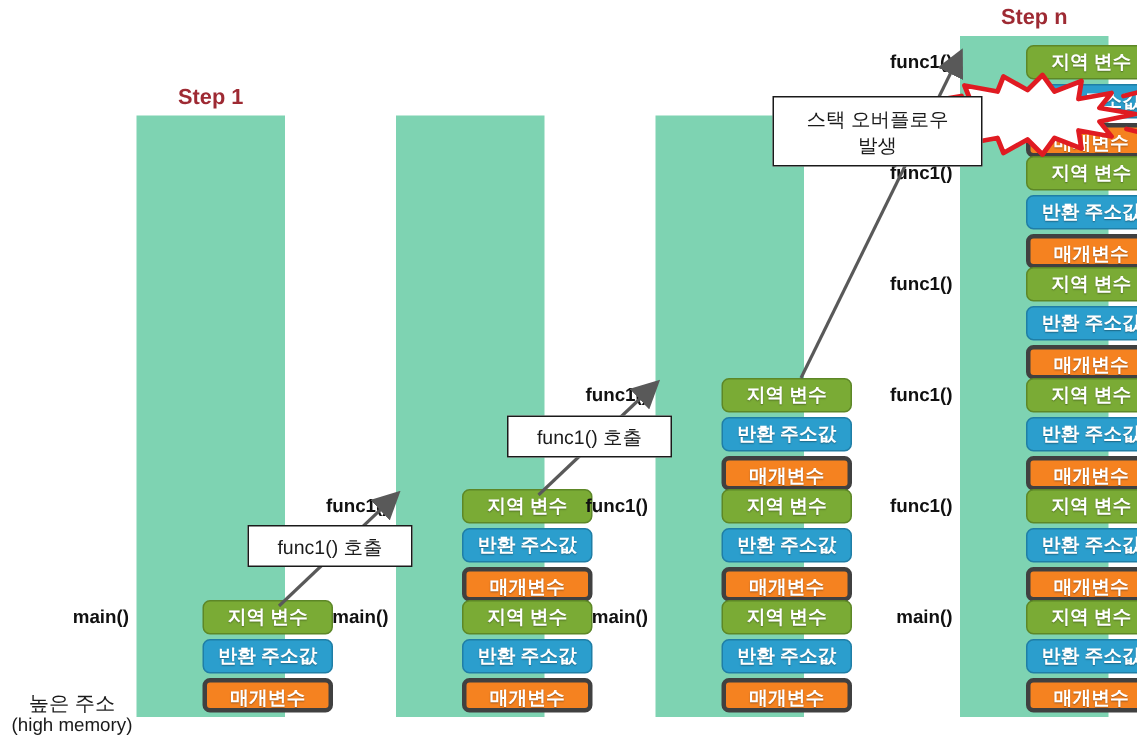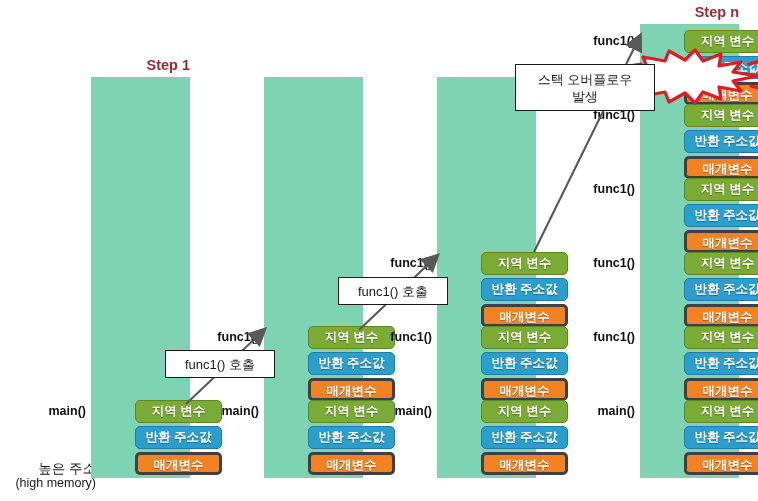--- a/index.html
+++ b/index.html
@@ -23,21 +23,21 @@
   .addr-label .ko{display:block;font-size:13.5px;}
   .addr-label .en{display:block;font-size:12.5px;}
 
   
   .step-title{
     position:absolute;
     font-size:14.5px;
     font-weight:bold;
     color:#9e2a33;
     white-space:nowrap;
-    text-align:right;
+    text-align:center;
   }
 
   
   .col{
     position:absolute;
     background:#7ed3b2;
   }
 
   
   .blk{
@@ -86,21 +86,21 @@
 
   
   #overlay{position:absolute;left:0;top:0;width:758px;height:501px;pointer-events:none;}
 </style>
 </head>
 <body>
 
 <div id="stage">
 
 
-  <div class="addr-label" style="left:0px;top:461px;width:96px;text-align:right;">
+  <div class="addr-label" style="left:0px;top:461px;width:96px;">
     <span class="ko">높은 주소</span>
     <span class="en">(high memory)</span>
   </div>
 
   <div class="step-title" style="left:91px;top:57px;width:99px;">Step 1</div>
   <div class="step-title" style="left:640px;top:4px;width:99px;">Step n</div>
 
   <div class="col" style="left:91px;top:77px;width:99px;height:401px;"></div>
   <div class="col" style="left:264px;top:77px;width:99px;height:401px;"></div>
   <div class="col" style="left:437px;top:77px;width:99px;height:401px;"></div>

